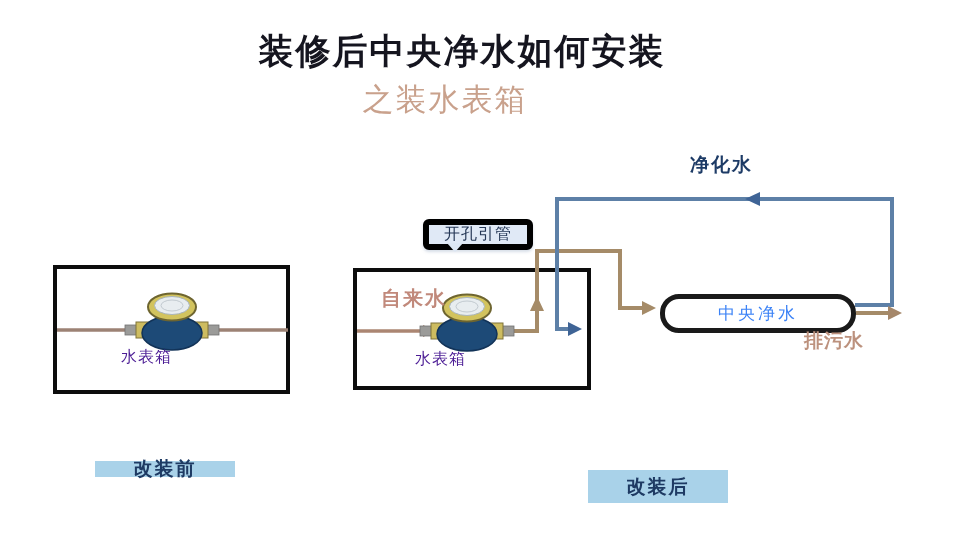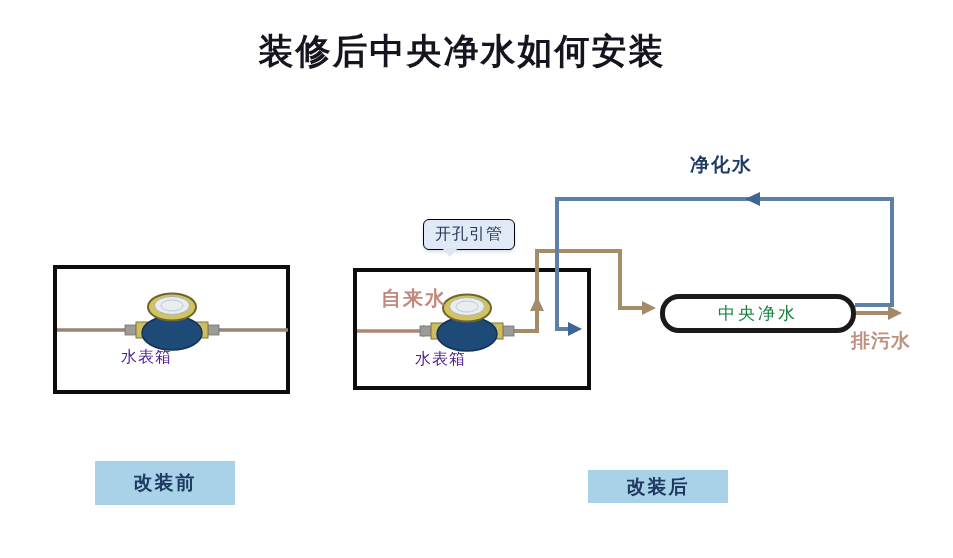--- a/index.html
+++ b/index.html
@@ -32,61 +32,62 @@
   .box-before { left: 53px; top: 265px; width: 237px; height: 129px; }
   .box-after  { left: 353px; top: 268px; width: 238px; height: 122px; }
   .overlay { position: absolute; left: 0; top: 0; }
   .purifier {
     position: absolute; left: 660px; top: 294px; width: 196px; height: 39px;
     background: #ffffff;
     border: 5px solid #1a1a1a;
     border-radius: 19px;
     box-sizing: border-box;
     display: flex; align-items: center; justify-content: center;
-    font-size: 17px; color: #15803d; letter-spacing: 3px; text-align: right;
+    font-size: 17px; color: #3b82f6; letter-spacing: 3px; text-align: right;
   }
   .lbl { position: absolute; white-space: nowrap; text-align: right; }
   .lbl-meter { font-size: 16px; color: #4c1d95; letter-spacing: 1px; text-align: left; width: 100px; }
   .lbl-meter-before { left: 121px; top: 347px; }
   .lbl-meter-after  { left: 415px; top: 349px; }
   .lbl-tap      { left: 371px; top: 285px; font-size: 20px; font-weight: bold; color: #c1897b; letter-spacing: 2px; margin-left: 10px; }
   .lbl-purified { left: 690px; top: 152px; font-size: 19px; font-weight: bold; color: #1d3b66; letter-spacing: 2px; }
-  .lbl-drain    { left: 851px; top: 328px; font-size: 19px; font-weight: bold; color: #bc917d; letter-spacing: 1px; }
+  .lbl-drain    { left: 804px; top: 328px; font-size: 19px; font-weight: bold; color: #bc917d; letter-spacing: 1px; }
   .callout {
-    position: absolute; left: 423px; top: 219px; width: 92px; height: 31px;
+    position: absolute; left: 423px; top: 219px; width: 110px; height: 31px;
     background: #e0e9f6;
-    border: 1px solid #000000;
+    border: 6px solid #000000;
     border-radius: 6px;
     box-shadow: 0 2px 3px rgba(140,160,190,0.35);
     display: flex; align-items: center; justify-content: center;
     font-size: 16px; color: #253756; letter-spacing: 1px;
     box-sizing: border-box;
   }
   .callout-tail {
     position: absolute; left: 18px; bottom: -8px;
     width: 0; height: 0;
     border-left: 8px solid transparent;
     border-right: 8px solid transparent;
     border-top: 9px solid #dde7f4;
   }
   .caption {
     position: absolute;
     background: #a9d2e9;
     display: flex; align-items: center; justify-content: center;
     font-size: 19px; font-weight: bold; color: #1e3a63; letter-spacing: 2px;
   }
-  .caption-before { left: 95px; top: 461px; width: 140px; height: 44px; }
+  .caption-before { left: 95px; top: 461px; width: 140px; height: 16px; }
   .caption-after  { left: 588px; top: 470px; width: 140px; height: 33px; }
 </style>
 </head>
 <body>
 
 <div class="canvas">
 
   <div class="title">装修后中央净水如何安装</div>
+  <div class="subtitle">之装水表箱</div>
 
   <div class="meter-box box-before"></div>
   <div class="meter-box box-after"></div>
 
   <svg class="overlay" width="953" height="558" viewBox="0 0 953 558">
     <defs>
       <g id="water-meter">
 
         <rect x="-47" y="-5" width="13" height="10" fill="#9b9b99" stroke="#707070" stroke-width="0.8"></rect>
         <rect x="34" y="-5" width="13" height="10" fill="#9b9b99" stroke="#707070" stroke-width="0.8"></rect>

